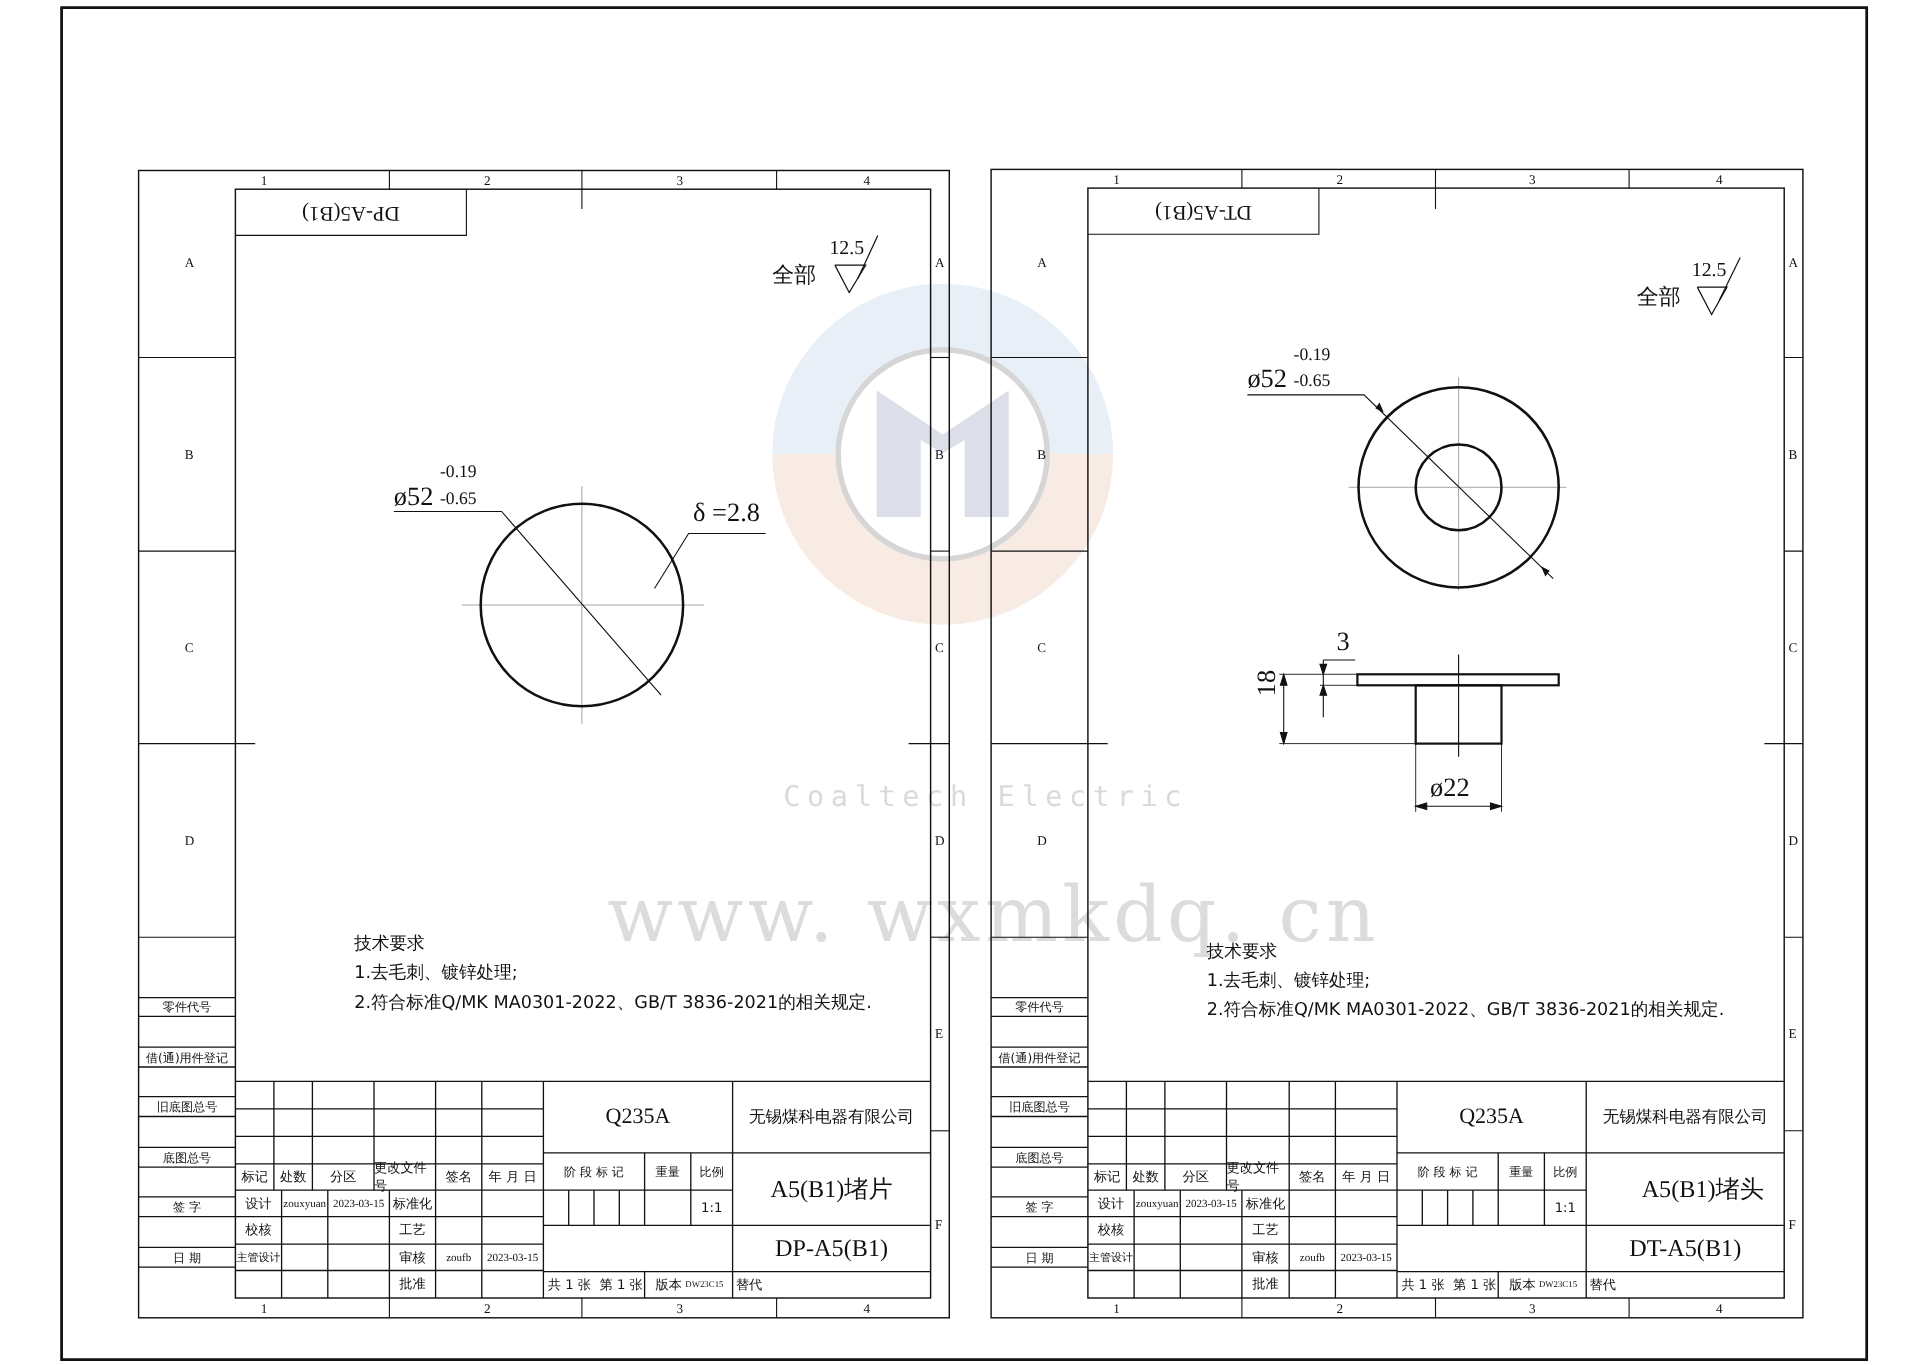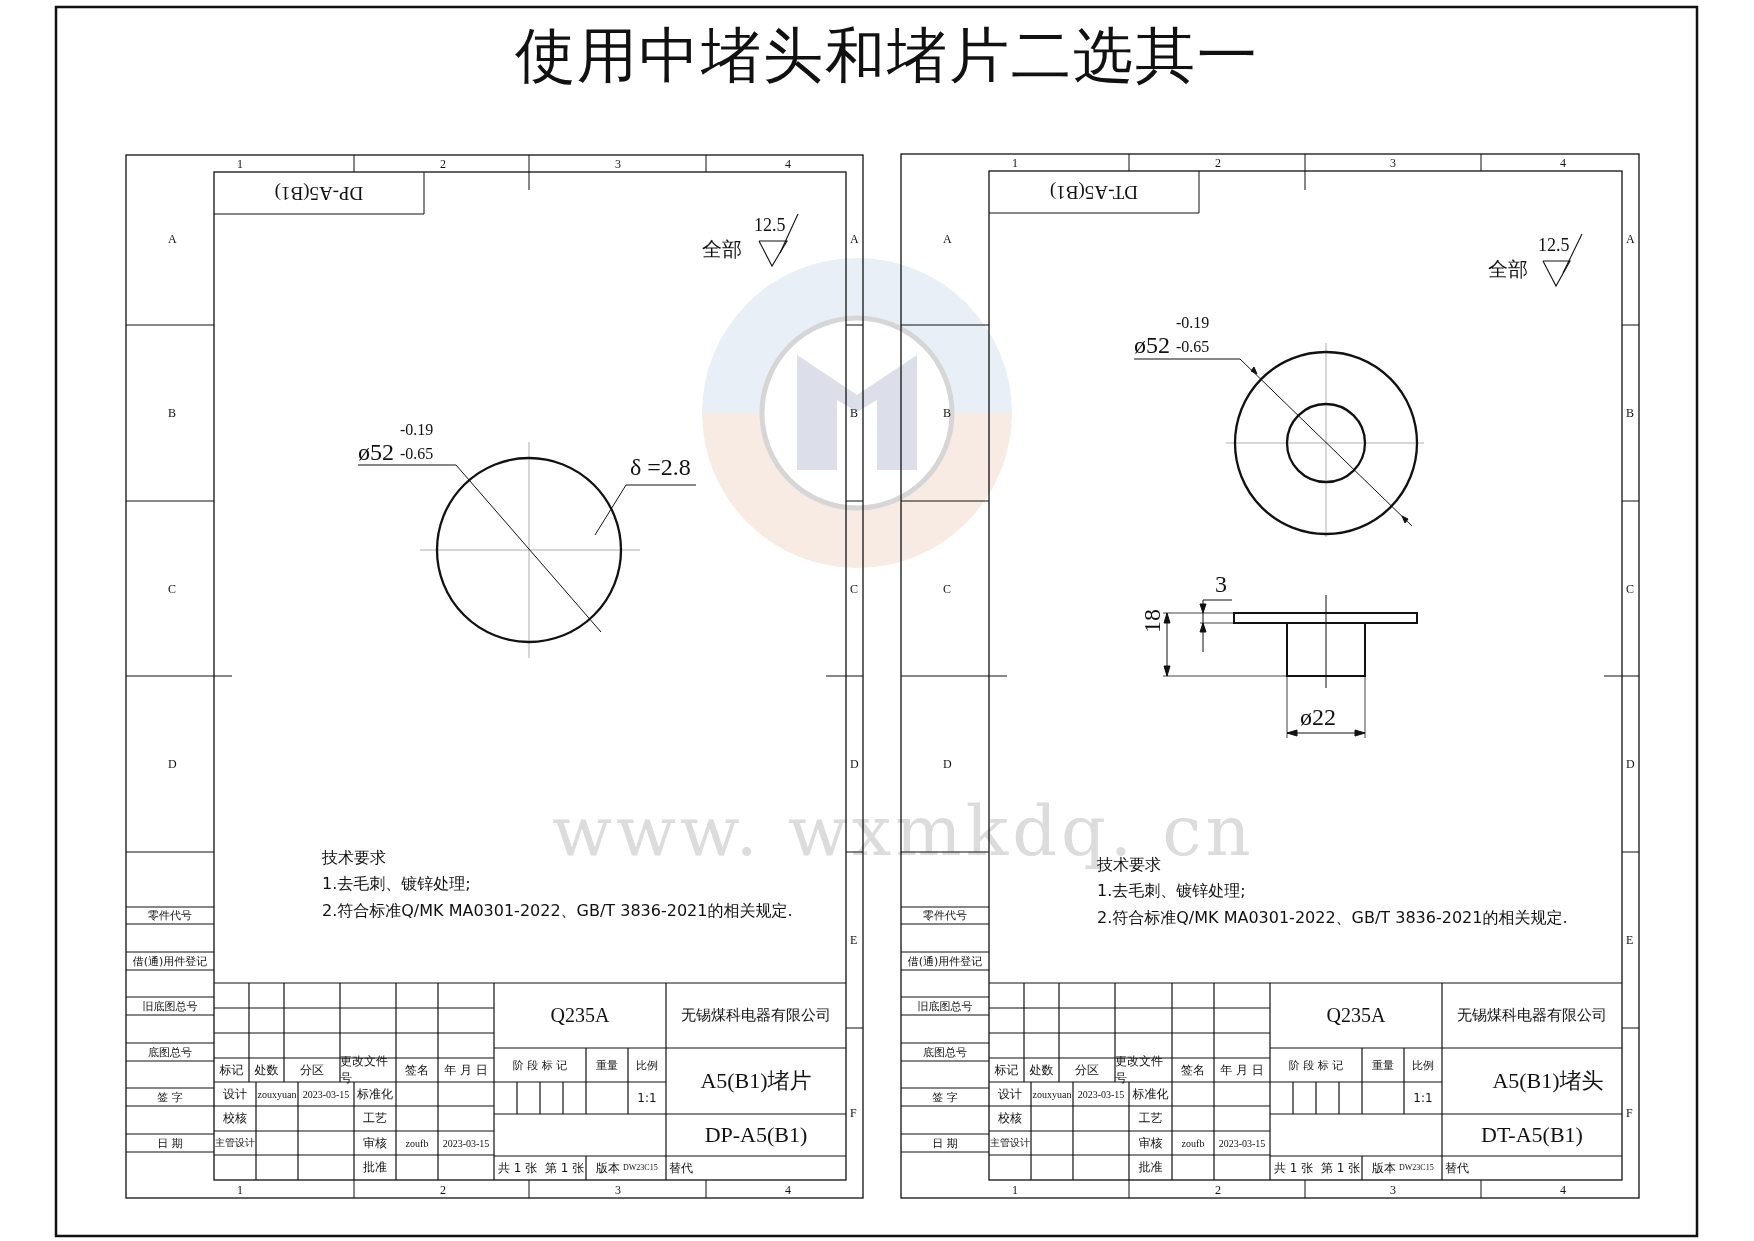--- a/index.html
+++ b/index.html
@@ -33,20 +33,21 @@
       <clipPath id="botHalf">
           <rect x="600" y="413" width="520" height="200"></rect>
         </clipPath>
     </defs>
     <circle cx="857" cy="413" r="155" fill="#e8eff6" clip-path="url(#topHalf)"></circle>
     <circle cx="857" cy="413" r="155" fill="#f8ebe4" clip-path="url(#botHalf)"></circle>
     <circle cx="857" cy="413" r="95" fill="#fff" stroke="#d6d6d6" stroke-width="5"></circle>
     <path d="M797 355 L857 395 L917 355 L917 470 L877 470 L877 400 L857 412 L837 400 L837 470 L797 470 Z" fill="#dcdfe9"></path>
   </svg>
 
+  <div class="t wm-en" style="left:712px;top:712px;">Coaltech Electric</div>
   <div class="t wm-url" style="left:552px;top:796px;">www. wxmkdq. cn</div>
 
   <svg width="1754" height="1241" fill="none" stroke="#111">
 
     <path d="M56 7 L1697 7 L1697 1236 L56 1236 Z" stroke-width="2.5"></path>
 
     <rect x="126" y="155" width="737" height="1043" stroke-width="1.3"></rect>
     <rect x="214" y="172" width="632" height="1008" stroke-width="1.3"></rect>
 
     <line x1="354" y1="155" x2="354" y2="172"></line>
@@ -229,21 +230,20 @@
       <line x1="1287" y1="733" x2="1365" y2="733" stroke-width="1"></line>
       <polygon points="1287,733 1297,730 1297,736" fill="#111"></polygon>
       <polygon points="1365,733 1355,730 1355,736" fill="#111"></polygon>
     </g>
     <g stroke-width="1.1">
       <polyline points="1543,261 1570,261 1556,286 1543,261"></polyline>
       <line x1="1563" y1="273" x2="1582" y2="234"></line>
     </g>
   </svg>
 
-  <div class="t title">使用中堵头和堵片二选其一</div>
 
   <div class="t zl" style="left:237px;top:158px;">1</div>
   <div class="t zl" style="left:440px;top:158px;">2</div>
   <div class="t zl" style="left:615px;top:158px;">3</div>
   <div class="t zl" style="left:785px;top:158px;">4</div>
 
   <div class="t zl" style="left:237px;top:1184px;">1</div>
   <div class="t zl" style="left:440px;top:1184px;">2</div>
   <div class="t zl" style="left:615px;top:1184px;">3</div>
   <div class="t zl" style="left:785px;top:1184px;">4</div>

